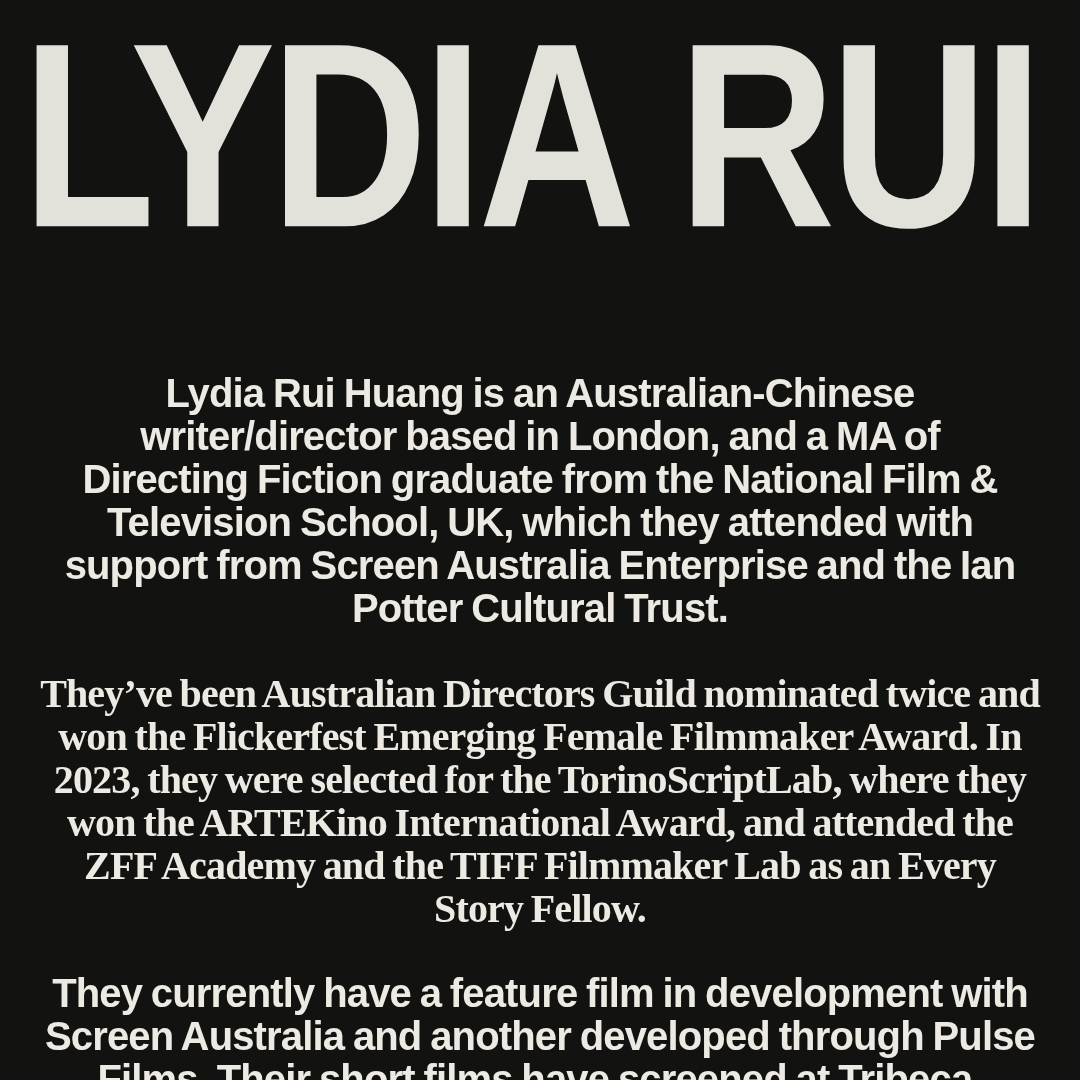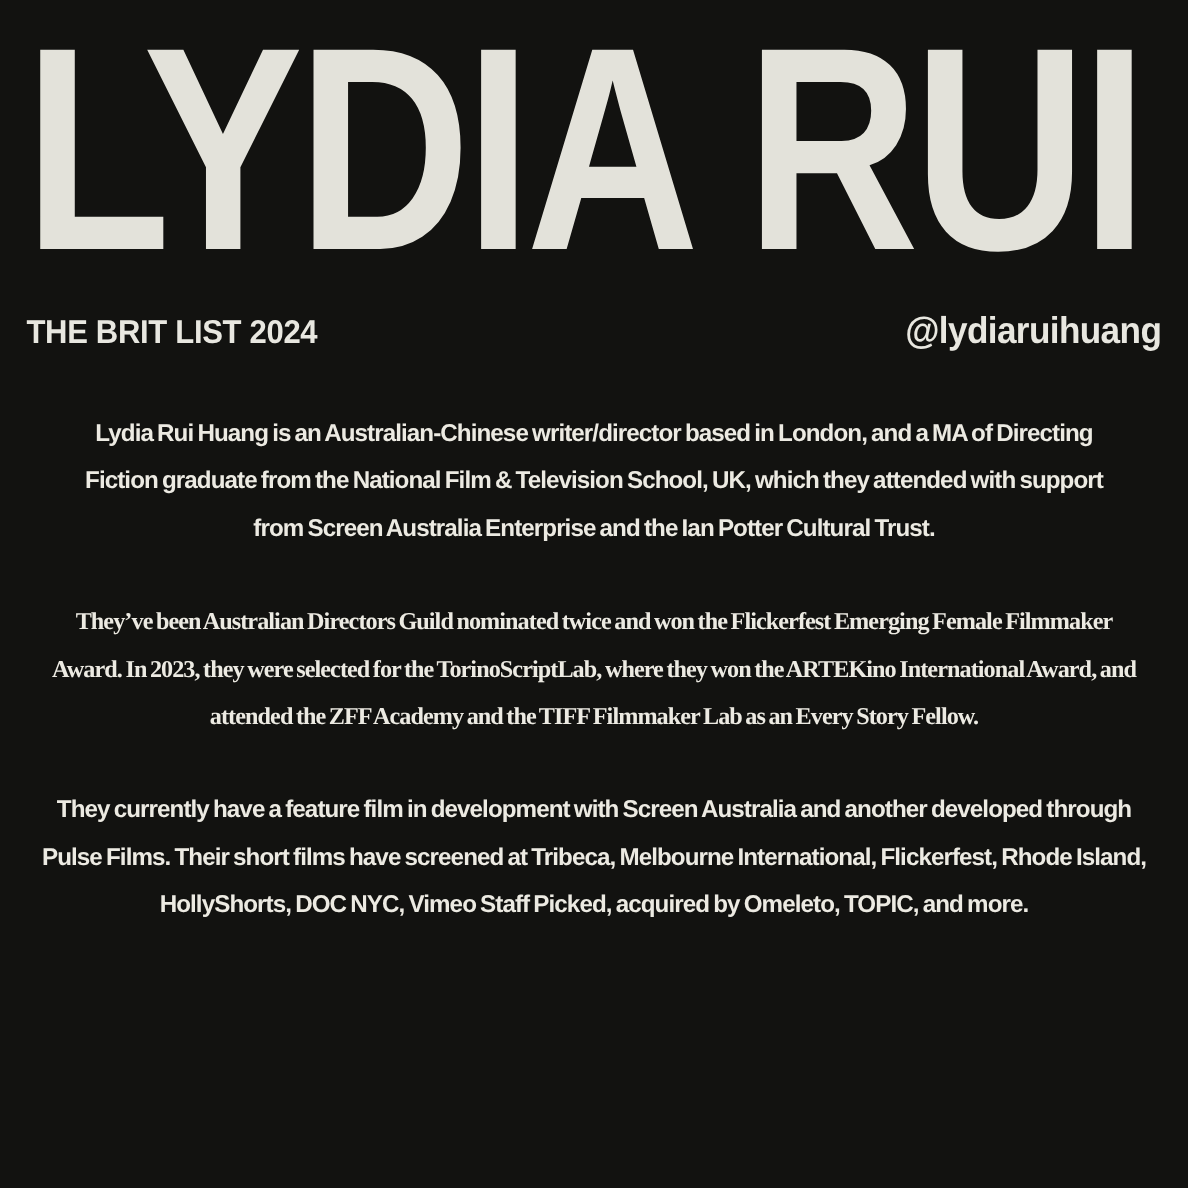--- a/index.html
+++ b/index.html
@@ -77,21 +77,21 @@
   
   .body-copy {
     position: absolute;
     top: 372px;
     left: 26px;
     right: 26px;
     text-align: center;
     color: #eceae2;
   }
   .para {
-    font-size: 22px;
+    font-size: 40px;
     font-weight: bold;
     line-height: 43px;
     letter-spacing: -0.85px;
     margin: 0 0 42px 0;
     word-spacing: -1.5px;
   }
   .para:last-child {
     margin-bottom: 16px;
   }
   .para.p1 { padding: 0 28px; }
@@ -100,24 +100,20 @@
 </style>
 </head>
 <body>
 
 <div class="card">
 
   <div class="headline-wrap">
     <h1 class="headline">LYDIA RUI HUANG</h1>
   </div>
 
-  <div class="meta-row">
-    <span class="brit-list">THE BRIT LIST 2024</span>
-    <span class="handle">@lydiaruihuang</span>
-  </div>
 
   <div class="body-copy">
     <p class="para p1">Lydia Rui Huang is an Australian-Chinese writer/director based in London, and a MA of Directing Fiction graduate from the National Film &amp; Television School, UK, which they attended with support from Screen Australia Enterprise and the Ian Potter Cultural Trust.</p>
     <p class="para p2">They’ve been Australian Directors Guild nominated twice and won the Flickerfest Emerging Female Filmmaker Award. In 2023, they were selected for the TorinoScriptLab, where they won the ARTEKino International Award, and attended the ZFF Academy and the TIFF Filmmaker Lab as an Every Story Fellow.</p>
     <p class="para p3">They currently have a feature film in development with Screen Australia and another developed through Pulse Films. Their short films have screened at Tribeca, Melbourne International, Flickerfest, Rhode Island, HollyShorts, DOC NYC, Vimeo Staff Picked, acquired by Omeleto, TOPIC, and more.</p>
   </div>
 
 </div>
 
 </body></html>

